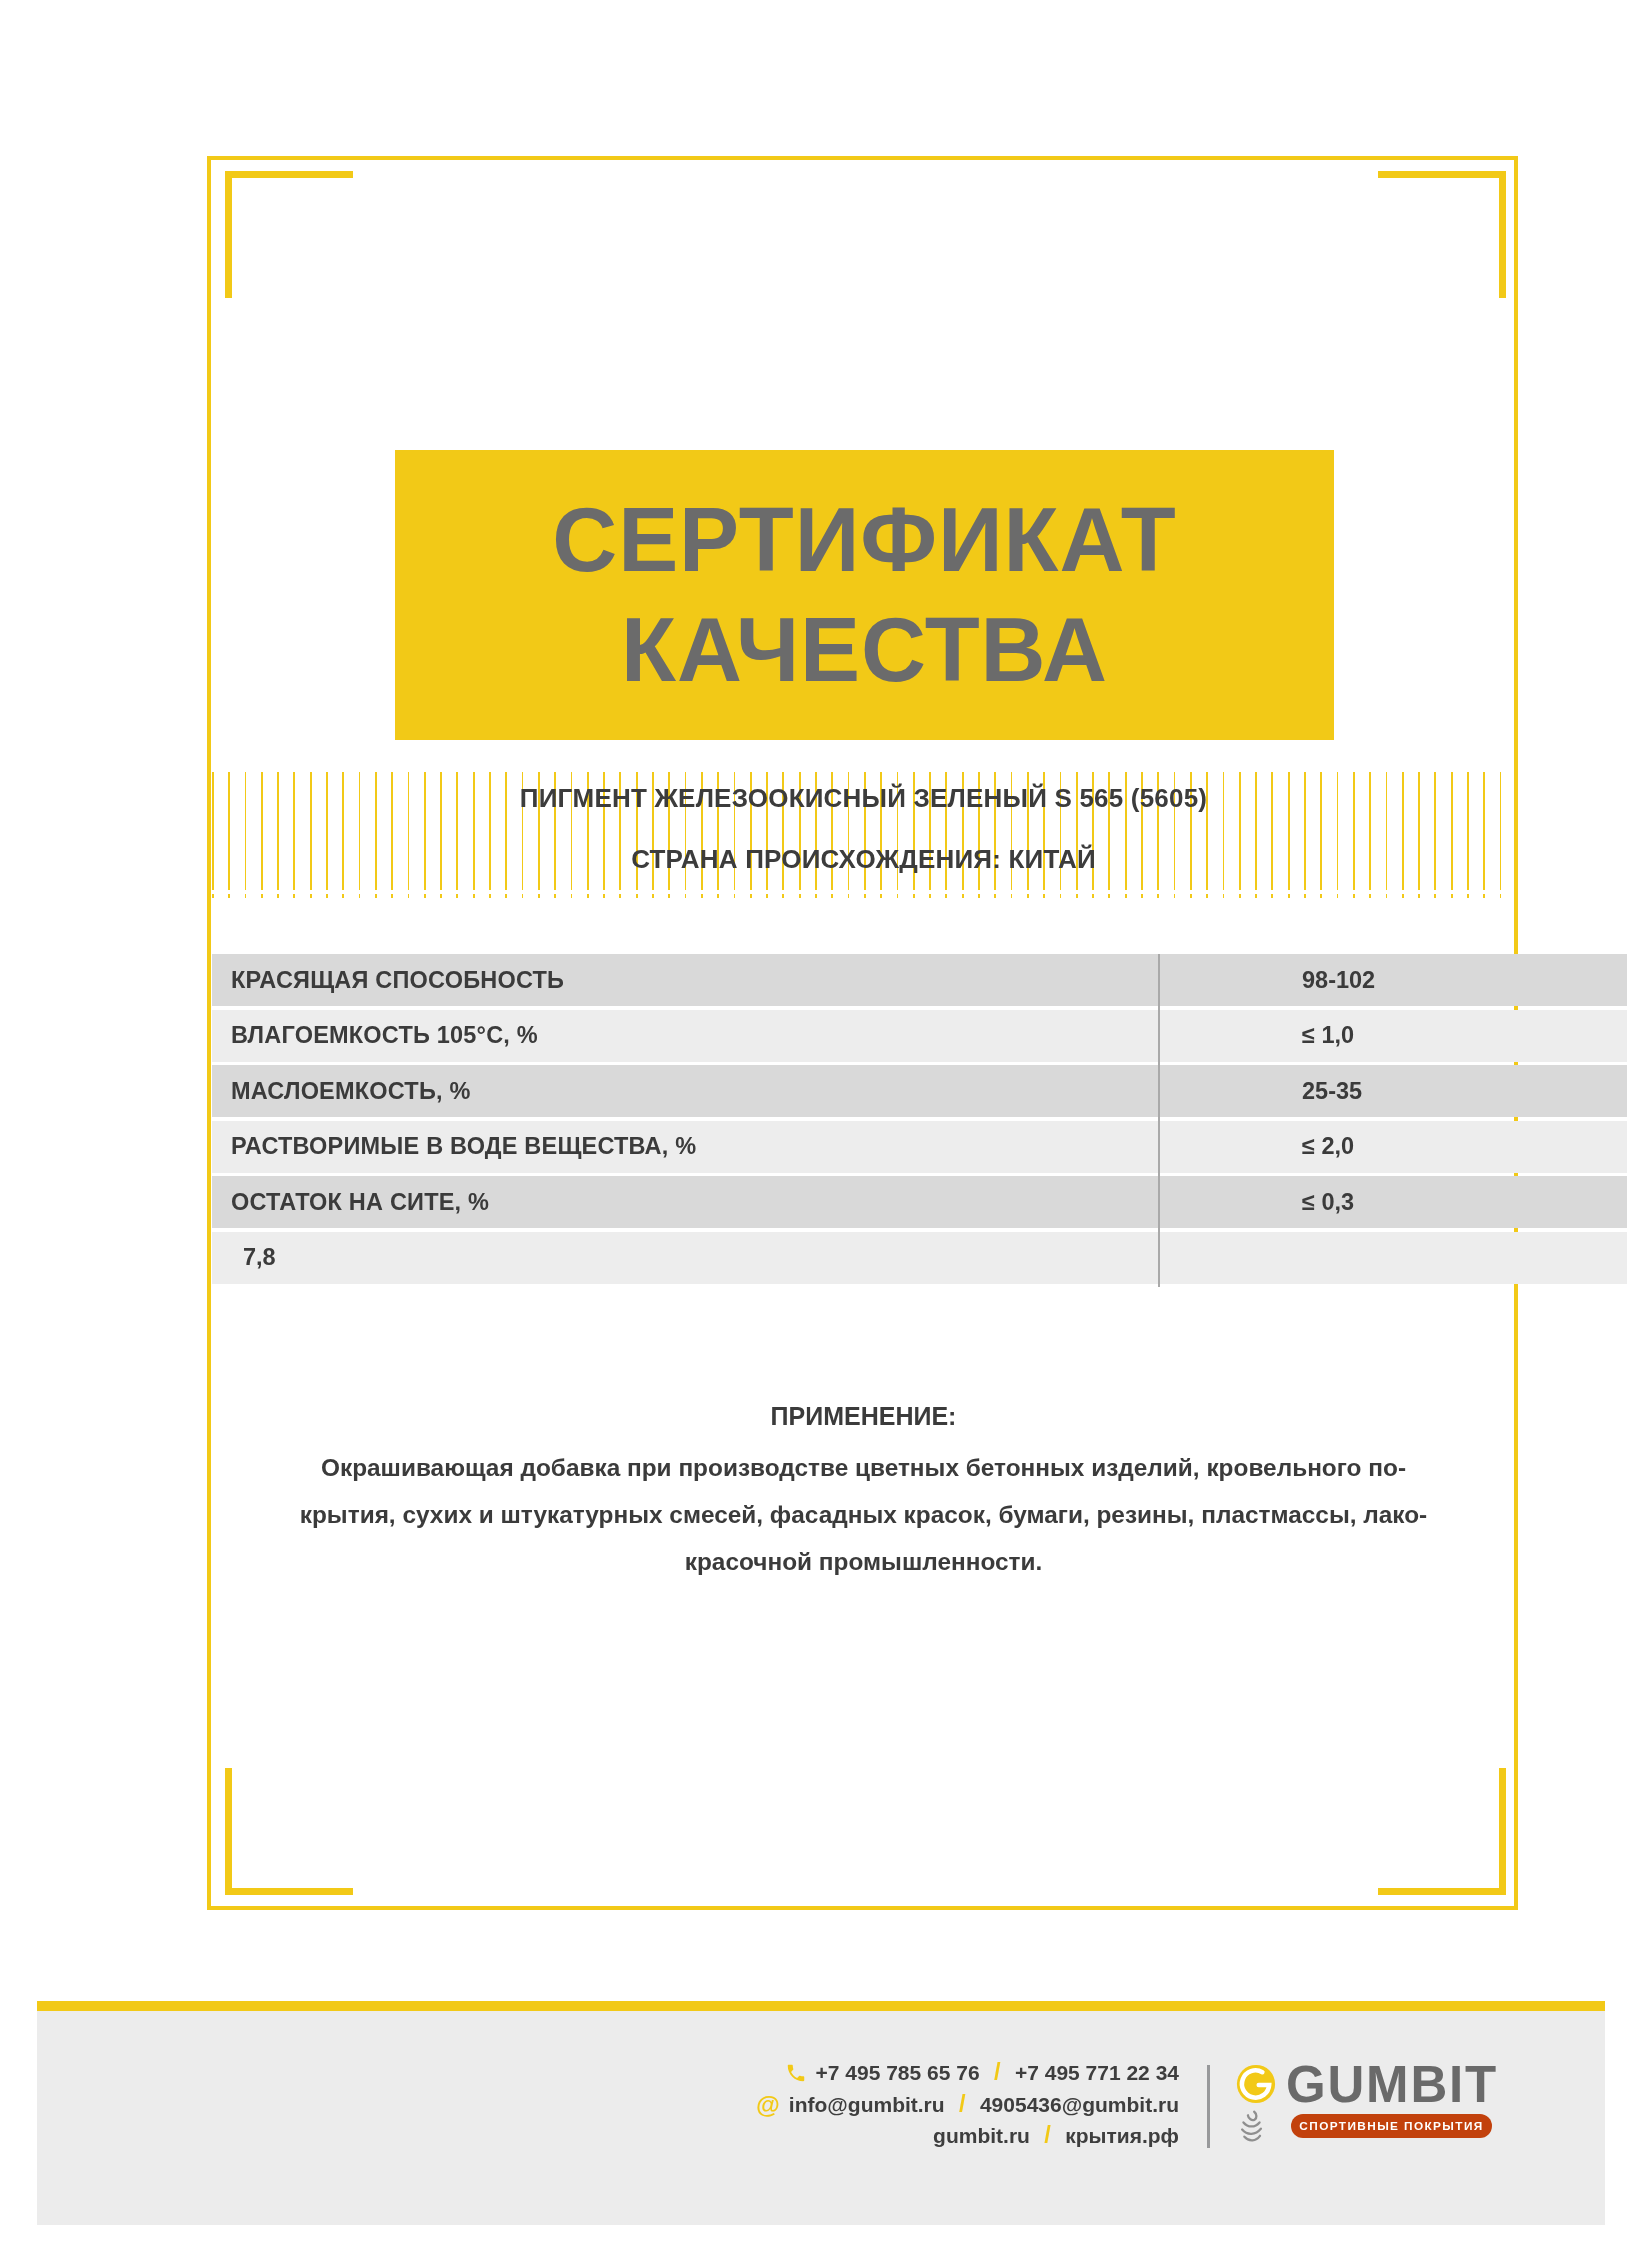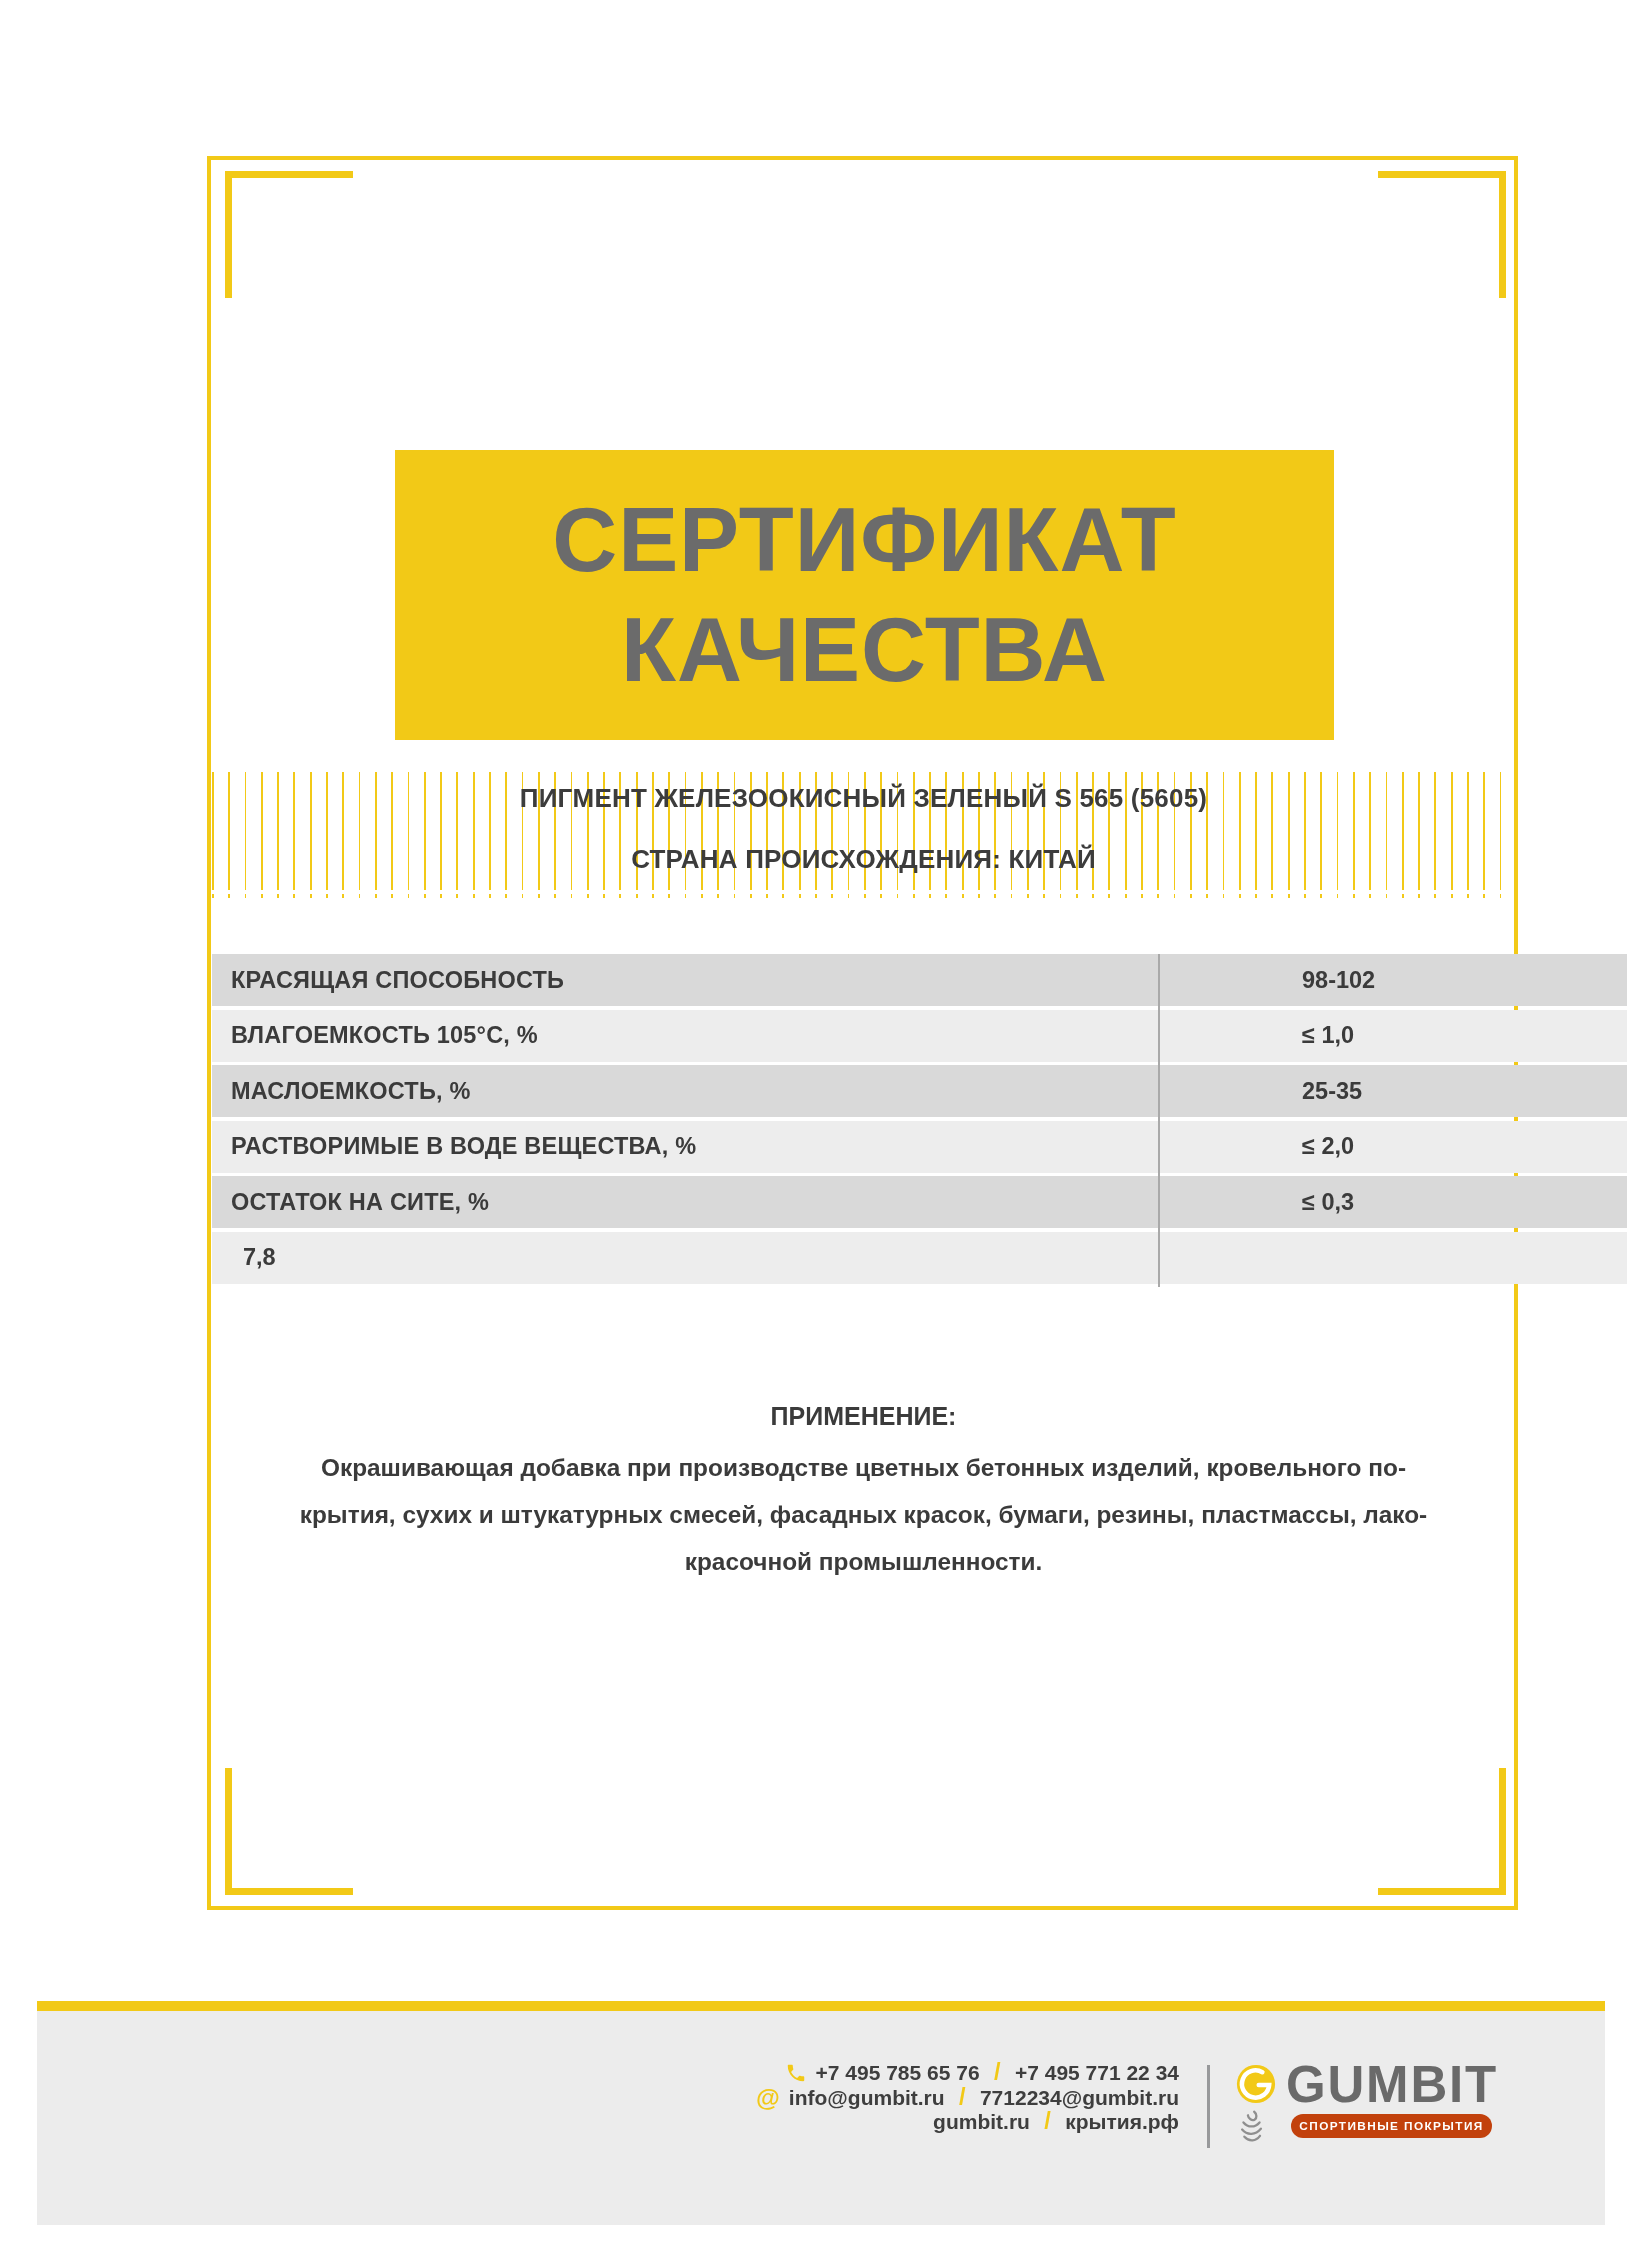--- a/index.html
+++ b/index.html
@@ -51,21 +51,21 @@
   .app-heading { left:212px; top:1402px; width:1303px; text-align:center;
     font-size:25px; font-weight:700; color:#3b3b3b; line-height:29px; }
   .app-body { left:212px; top:1444px; width:1303px; text-align:center;
     font-size:24.4px; font-weight:700; color:#3b3b3b; line-height:47px; }
 
   
   .footer-bar   { left:37px; top:2001px; width:1568px; height:10px; background:#f2c917; }
   .footer-panel { left:37px; top:2011px; width:1568px; height:214px; background:#ececec; }
 
   .contacts { left:0; top:2061px; width:1179px; display:flex;
-    flex-direction:column; align-items:flex-end; gap:1px; }
+    flex-direction:column; align-items:flex-end; gap:8px; }
   .contact-line { display:flex; align-items:center; gap:9px;
     font-size:21px; font-weight:700; color:#3e3e3e; line-height:23.5px; white-space:nowrap; }
   .contact-line .sep { color:#f2c917; font-size:23.5px; padding:0 5.4px; }
   .at-glyph { color:#f2c917; font-size:24.4px; font-weight:700; }
   .phone-svg { width:22px; height:22px; }
 
   .footer-divider { left:1207px; top:2065px; width:2.7px; height:83px; background:#98999b; }
 
   .logo-circle { left:1236px; top:2064px; width:40px; height:40px; }
   .logo-text { left:1286px; top:2059px; width:228px; font-size:51px; font-weight:700;
@@ -137,21 +137,21 @@
       <path fill="#f2c917" d="M6.62 10.79c1.44 2.83 3.76 5.15 6.59 6.59l2.2-2.2c.27-.27.67-.36 1.02-.24 1.12.37 2.33.57 3.57.57.55 0 1 .45 1 1V20c0 .55-.45 1-1 1-9.39 0-17-7.61-17-17 0-.55.45-1 1-1h3.5c.55 0 1 .45 1 1 0 1.25.2 2.45.57 3.57.11.35.03.74-.25 1.02l-2.2 2.2z"></path>
     </svg>
     <span>+7 495 785 65 76</span>
     <span class="sep">/</span>
     <span>+7 495 771 22 34</span>
   </div>
   <div class="contact-line">
     <span class="at-glyph">@</span>
     <span>info@gumbit.ru</span>
     <span class="sep">/</span>
-    <span>7712234@gumbit.ru</span>
+    <span>4905436@gumbit.ru</span>
   </div>
   <div class="contact-line">
     <span>gumbit.ru</span>
     <span class="sep">/</span>
     <span>крытия.рф</span>
   </div>
 </div>
 
 <div class="abs footer-divider"></div>
 

